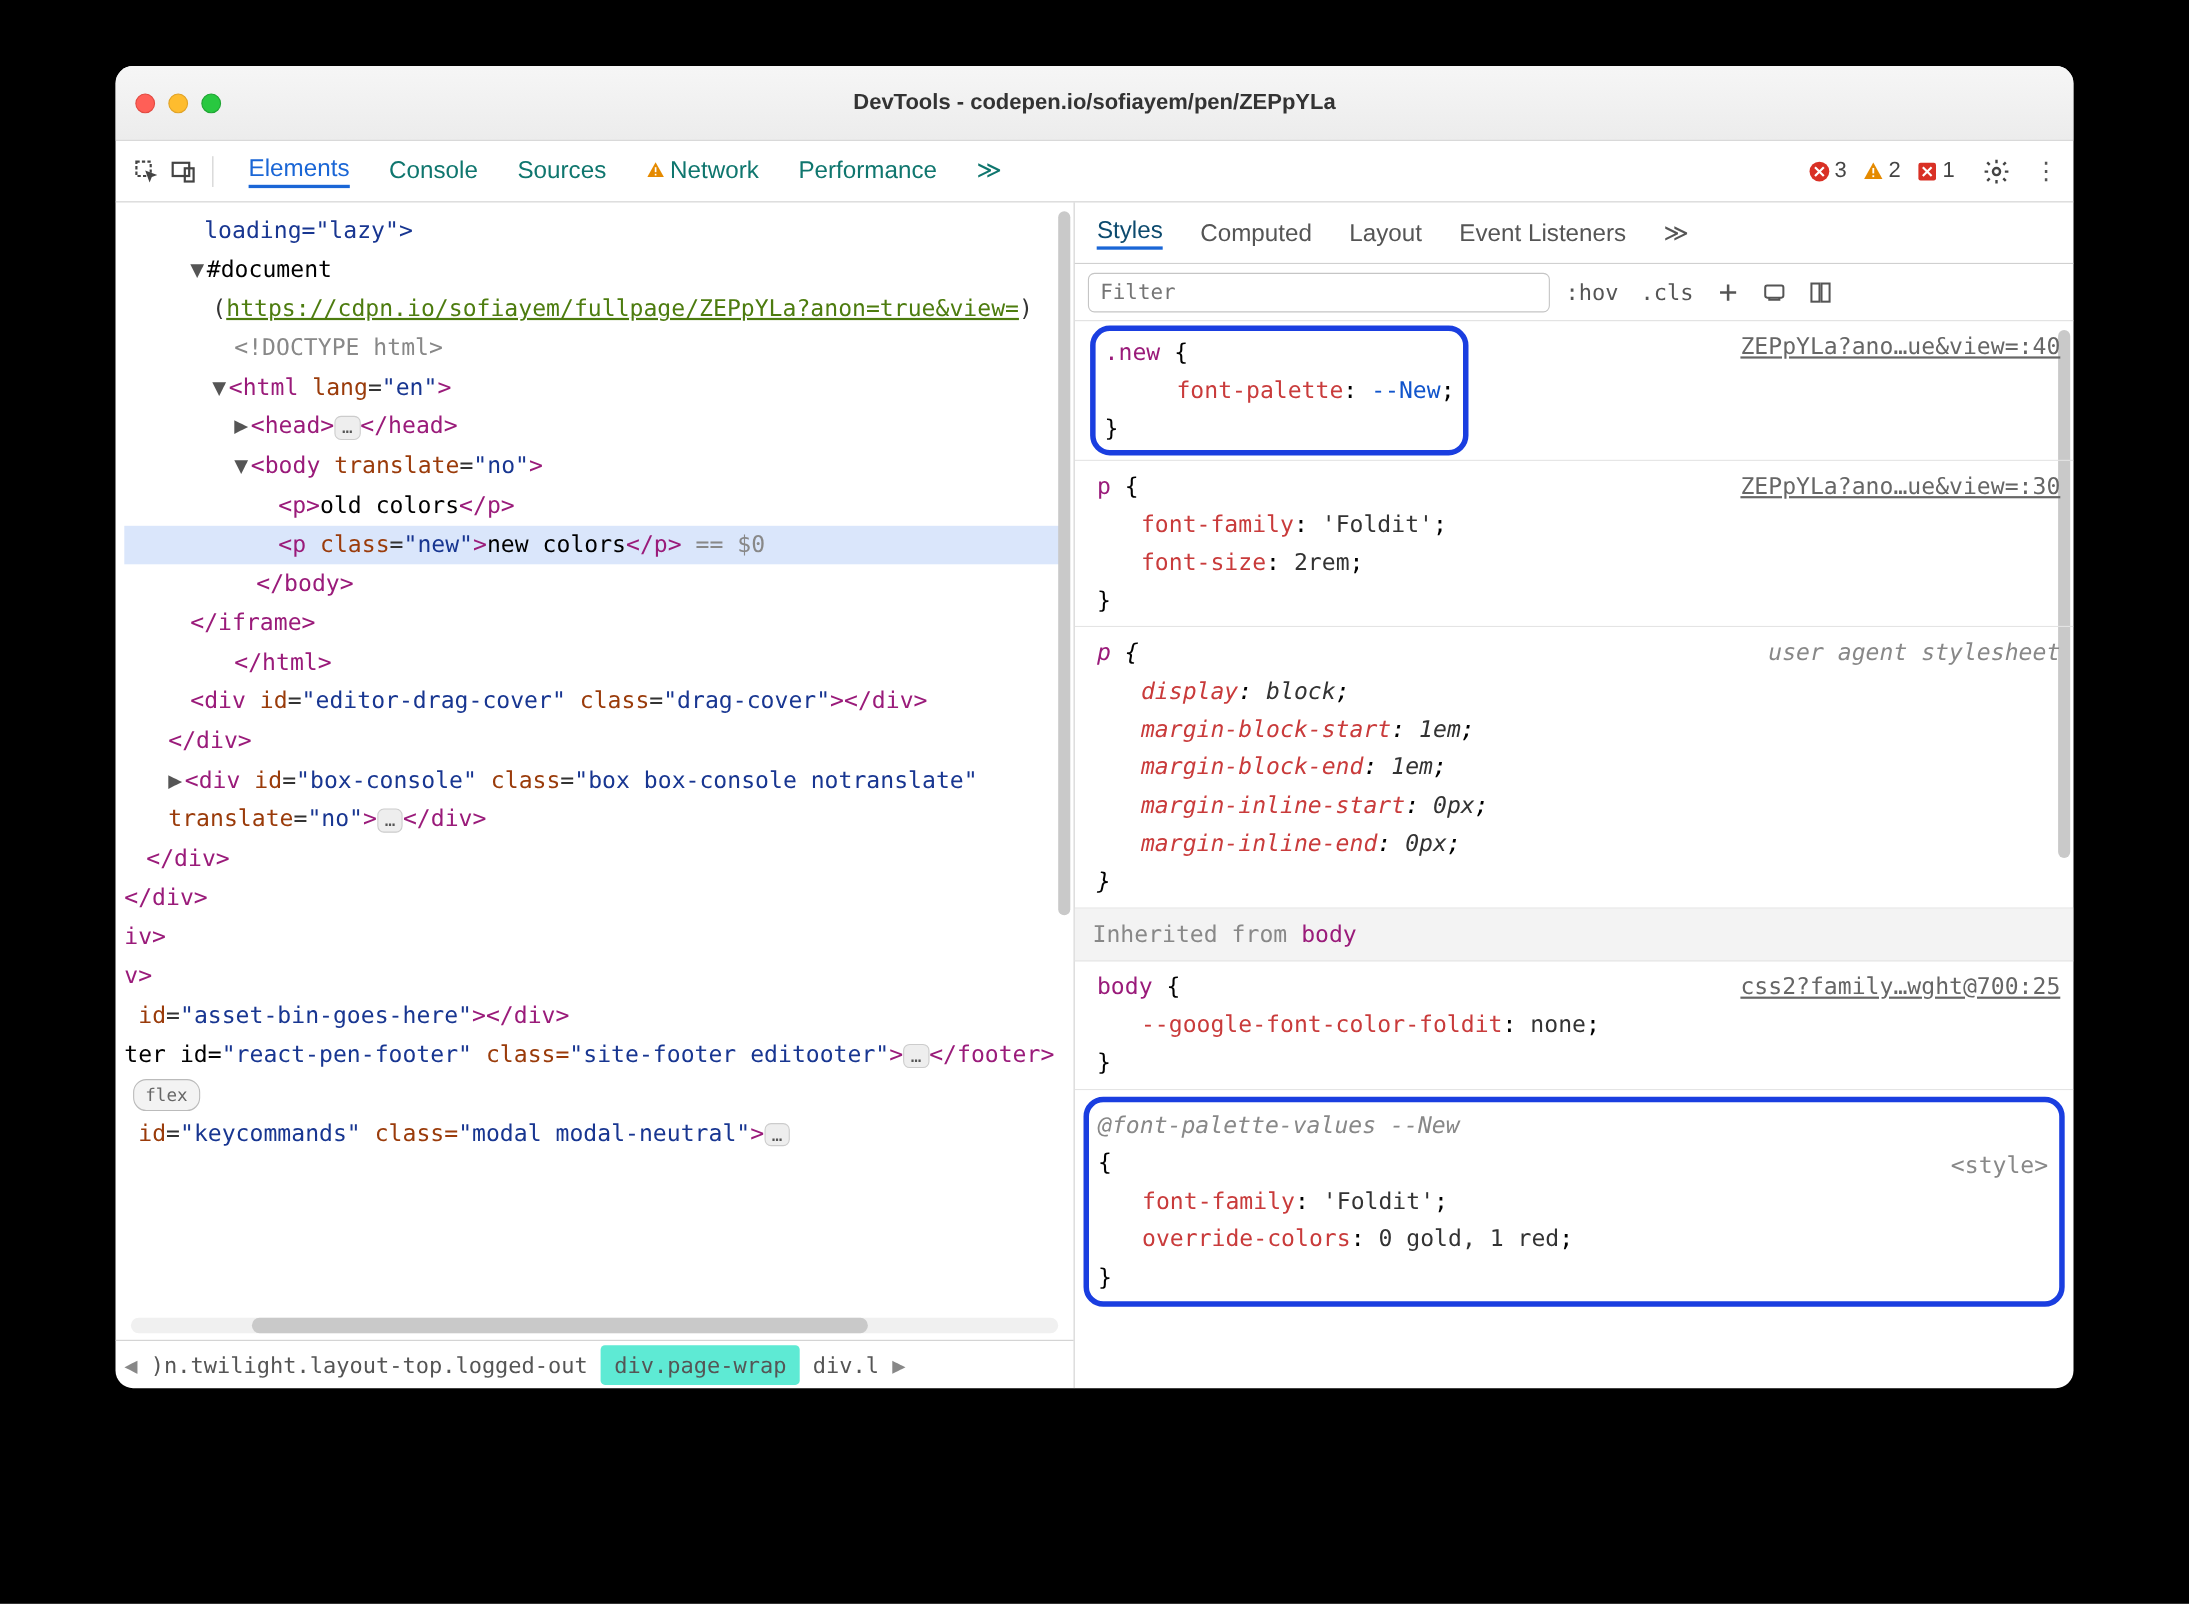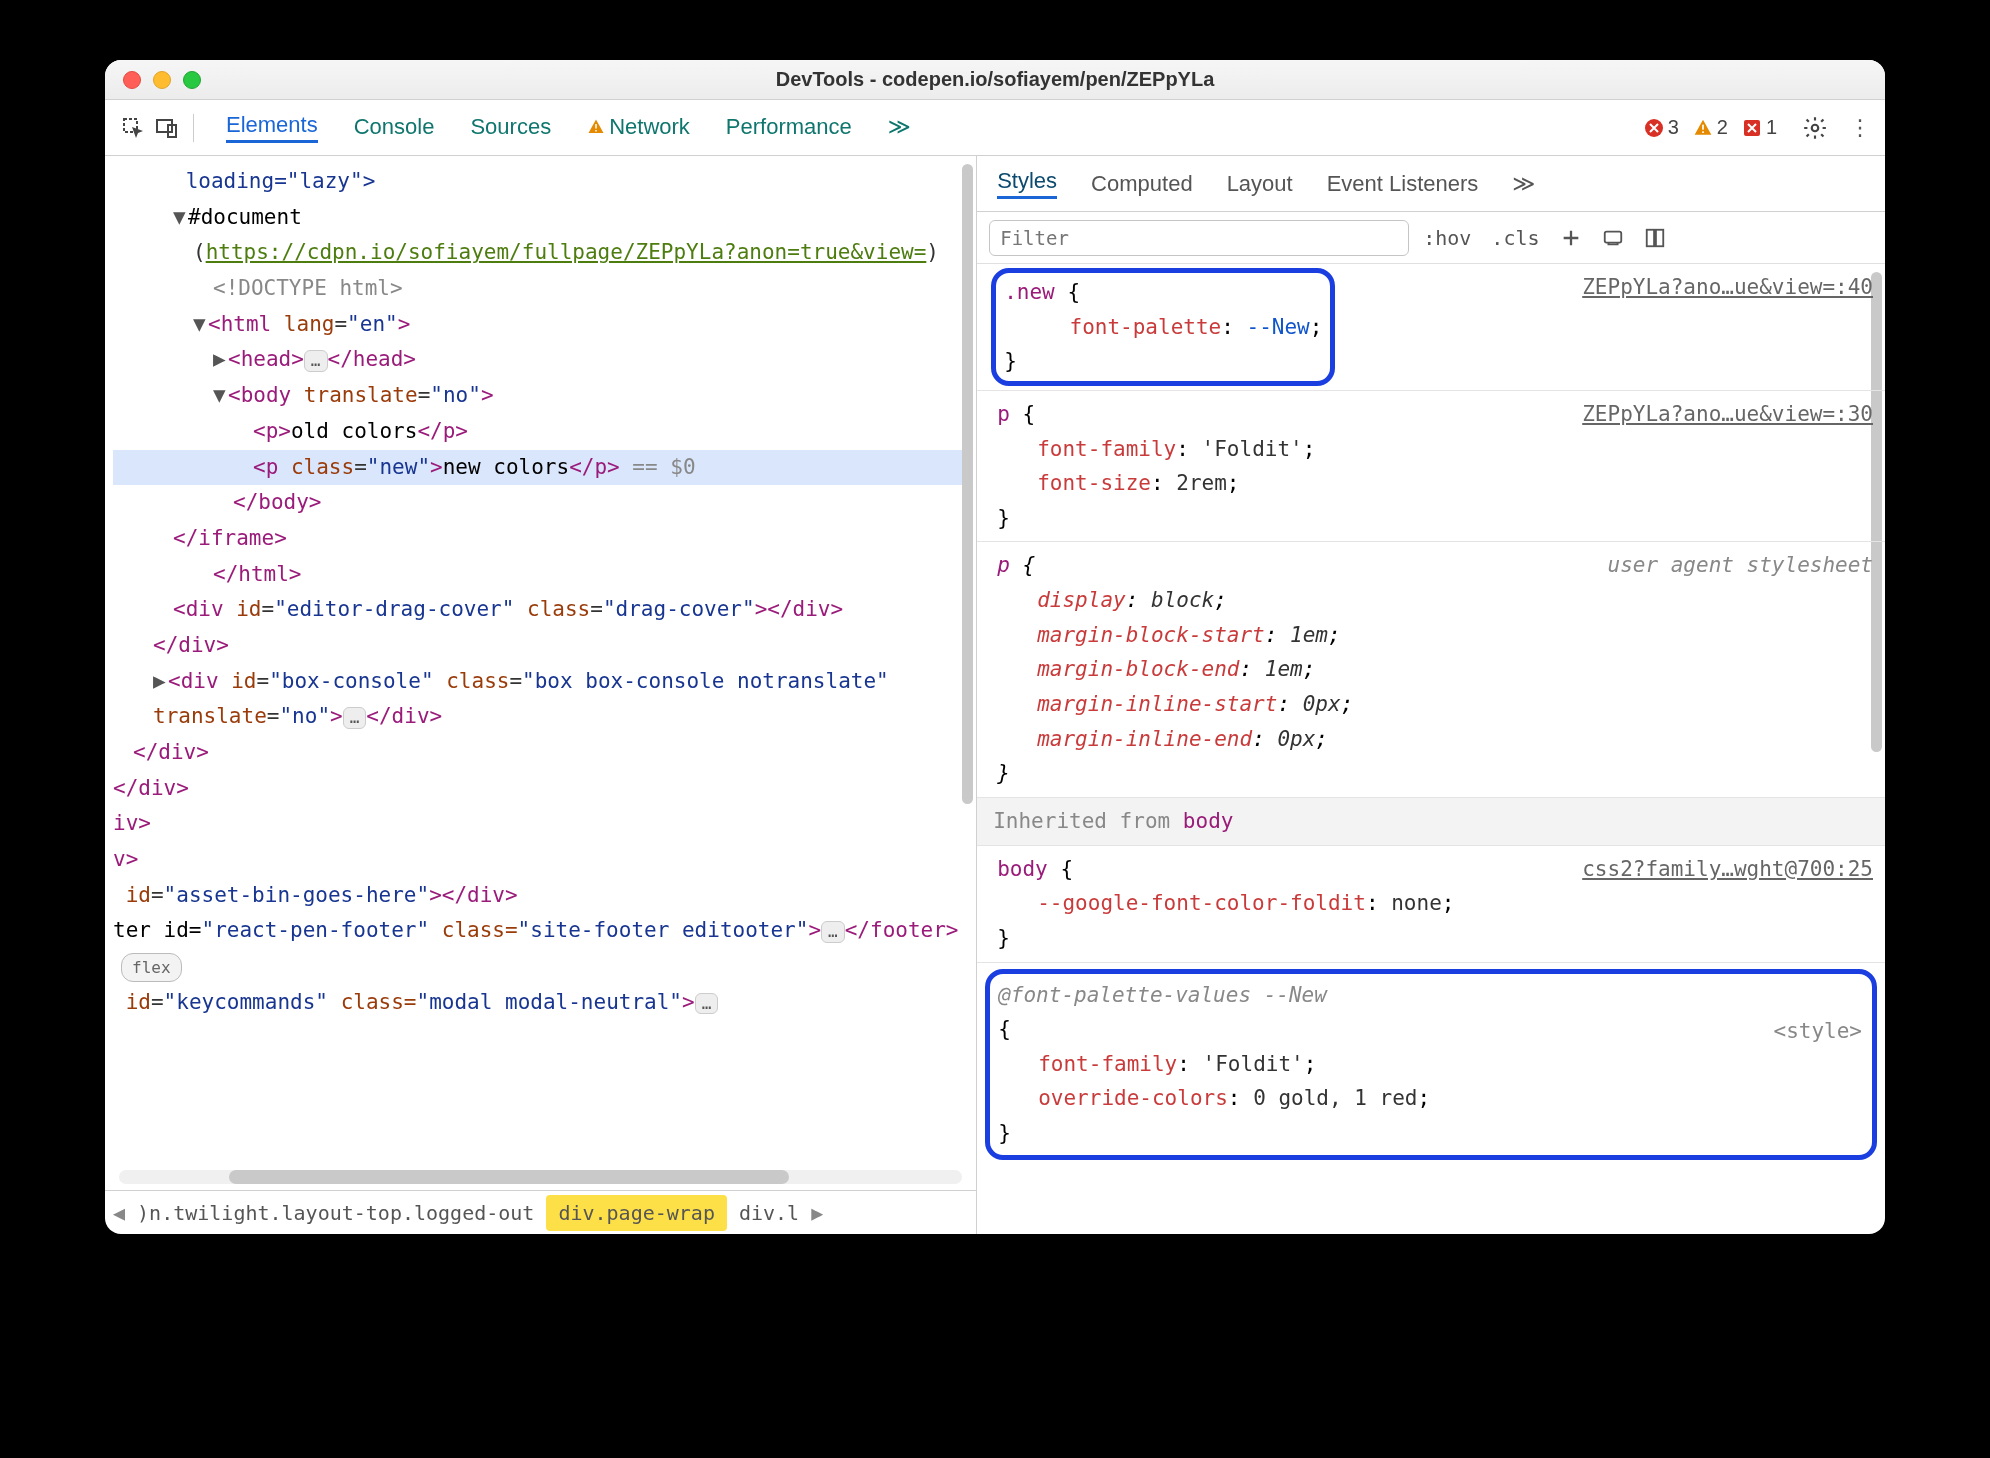--- a/index.html
+++ b/index.html
@@ -17,21 +17,21 @@
   .window {
     width: 1780px;
     background: #fff;
     border-radius: 16px;
     box-shadow: 0 30px 80px rgba(0,0,0,0.6);
     overflow: hidden;
     display: flex;
     flex-direction: column;
   }
   .titlebar {
-    height: 40px;
+    height: 68px;
     background: linear-gradient(#f6f6f6,#ececec);
     border-bottom: 1px solid #d0d0d0;
     display: flex;
     align-items: center;
     padding: 0 18px;
     position: relative;
   }
   .traffic { display: flex; gap: 12px; }
   .dot { width: 18px; height: 18px; border-radius: 50%; }
   .dot.red { background:#ff5f57; border:1px solid #e24a41; }
@@ -71,21 +71,21 @@
   .dom-tree .sel{background:#dae6fb;}
   .dom-tree .eqdollar{color:#888;}
   .dom-tree .arrow{display:inline-block;width:15px;color:#555;}
   .dom-tree .ellipsis{display:inline-block;background:#eee;border:1px solid #ccc;border-radius:6px;padding:0 6px;font-size:16px;color:#555;line-height:1.2;}
   .dom-tree .flexbadge{display:inline-block;background:#f3f3f3;border:1px solid #bbb;border-radius:12px;padding:0 10px;font-size:16px;color:#666;margin-left:8px;}
   .scrollbar-v{position:absolute;right:3px;top:8px;width:11px;height:640px;background:#c9c9c9;border-radius:6px;}
   .hscroll{height:14px;margin:4px 14px 6px 14px;background:#f0f0f0;border-radius:7px;position:relative;}
   .hscroll-thumb{position:absolute;left:110px;width:560px;height:100%;background:#c9c9c9;border-radius:7px;}
   .breadcrumb{height:44px;border-top:1px solid #d0d0d0;display:flex;align-items:center;padding:0 8px;font-family:Menlo,Consolas,monospace;font-size:20px;color:#555;}
   .crumb{padding:6px 12px;cursor:pointer;white-space:nowrap;}
-  .crumb.sel{background:#fde047;border-radius:4px;}
+  .crumb.sel{background:#5eead4;border-radius:4px;}
   
   .right-tabs{height:56px;border-bottom:1px solid #d0d0d0;display:flex;align-items:center;padding:0 20px;gap:34px;font-size:22px;color:#555;}
   .rtab{cursor:pointer;}
   .rtab.active{color:#0c4a6e;border-bottom:3px solid #1a66d6;padding-bottom:2px;}
   .filter-row{height:52px;border-bottom:1px solid #e0e0e0;display:flex;align-items:center;padding:0 12px;gap:14px;}
   .filter-input{flex:0 0 420px;height:36px;border:1px solid #c5c5c5;border-radius:6px;padding:0 10px;font-size:19px;font-family:Menlo,monospace;color:#888;}
   .filter-actions{display:flex;gap:20px;align-items:center;font-family:Menlo,monospace;color:#555;font-size:20px;}
   .filter-actions .ico{cursor:pointer;display:flex;align-items:center;}
   .styles{flex:1;overflow:auto;font-family:Menlo,Consolas,monospace;font-size:21px;line-height:1.65;position:relative;}
   .rule{border-bottom:1px solid #e4e4e4;padding:6px 16px 6px 20px;position:relative;}

